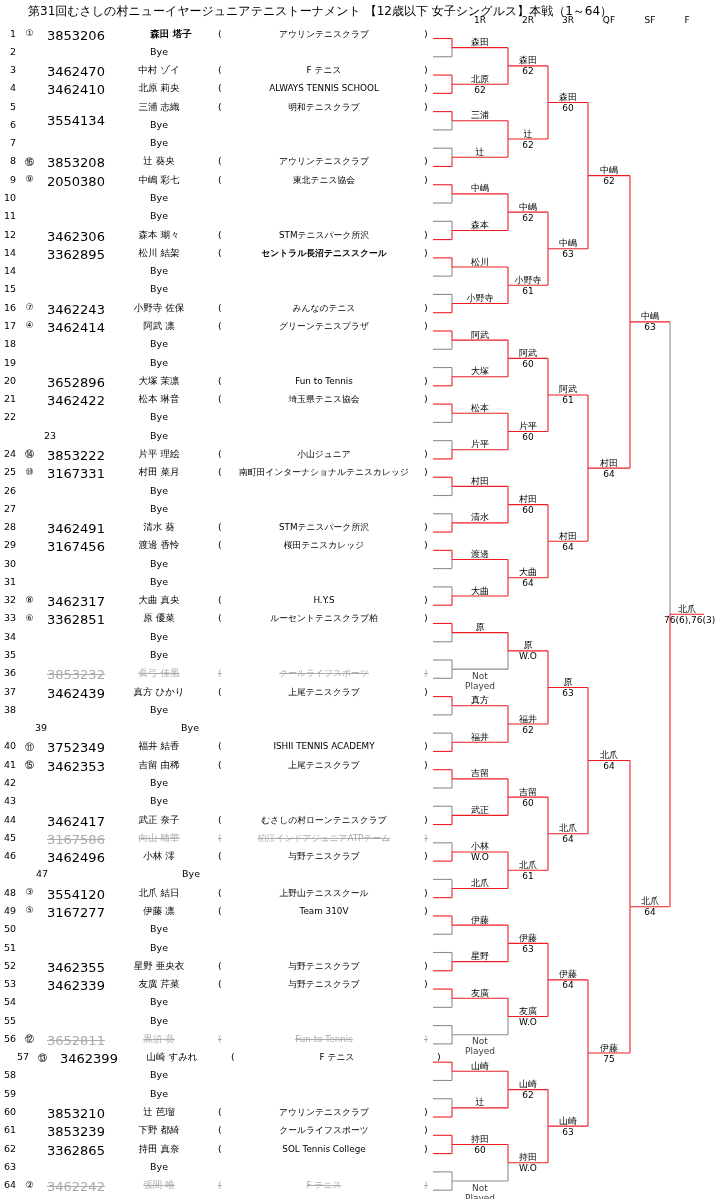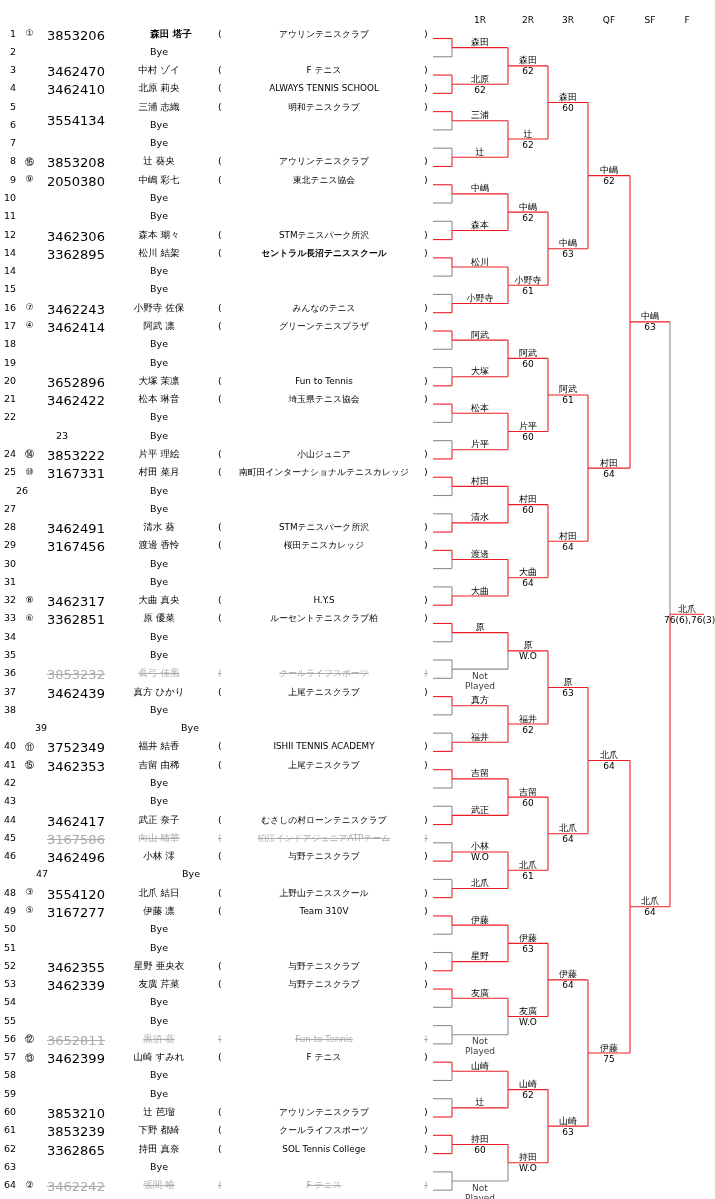--- a/index.html
+++ b/index.html
@@ -17,20 +17,21 @@
   .wd{color:#ababab;text-decoration:line-through;}
   .blname{font-size:9px;text-align:center;}
   .blscore{font-size:9px;text-align:center;white-space:normal;line-height:9.5px;}
   .np{font-size:9px;text-align:center;white-space:normal;line-height:10px;color:#3c3c3c;}
   svg{position:absolute;left:0;top:0;}
 </style>
 </head>
 <body>
 
 <div id="stage">
+  <div class="abs title" style="left:28px;top:3px;">第31回むさしの村ニューイヤージュニアテニストーナメント 【12歳以下 女子シングルス】本戦（1～64）</div>
   <div id="headers">
       <div class="abs rh" style="left: 468px; top: 15px; width: 24px;">1R</div>
       <div class="abs rh" style="left: 516px; top: 15px; width: 24px;">2R</div>
       <div class="abs rh" style="left: 556px; top: 15px; width: 24px;">3R</div>
       <div class="abs rh" style="left: 597px; top: 15px; width: 24px;">QF</div>
       <div class="abs rh" style="left: 638px; top: 15px; width: 24px;">SF</div>
       <div class="abs rh" style="left: 675px; top: 15px; width: 24px;">F</div>
     </div>
   <div id="entries">
       <div class="abs " style="left: 0px; top: 27.5px; width: 433px; height: 13px;">
@@ -168,21 +169,21 @@
         <div class="abs pname" style="left: 100px; top: 0px; width: 118px;">松本 琳音</div>
         <div class="abs paren" style="left: 218px; top: 0px;">(</div>
         <div class="abs club" style="left: 226px; top: 1px; width: 196px;">埼玉県テニス協会</div>
         <div class="abs paren" style="left: 424px; top: 0px;">)</div>
       </div>
       <div class="abs " style="left: 0px; top: 411.38px; width: 433px; height: 13px;">
         <div class="abs num" style="left: 0px; top: 0px; width: 16px;">22</div>
         <div class="abs pname" style="left: 100px; top: 0px; width: 118px;">Bye</div>
       </div>
       <div class="abs " style="left: 0px; top: 429.66px; width: 433px; height: 13px;">
-        <div class="abs num" style="left: 16px; top: 0px; width: 16px; padding-left: 36px;">23</div>
+        <div class="abs num" style="left: 4px; top: 0px; width: 16px; padding-left: 36px;">23</div>
         <div class="abs pname" style="left: 100px; top: 0px; width: 118px;">Bye</div>
       </div>
       <div class="abs " style="left: 0px; top: 447.94px; width: 433px; height: 13px;">
         <div class="abs num" style="left: 0px; top: 0px; width: 16px;">24</div>
         <div class="abs seed" style="left: 22px; top: 0.5px; width: 15px;">⑭</div>
         <div class="abs pid" style="left: 47px; top: 0px;">3853222</div>
         <div class="abs pname" style="left: 100px; top: 0px; width: 118px;">片平 理絵</div>
         <div class="abs paren" style="left: 218px; top: 0px;">(</div>
         <div class="abs club" style="left: 226px; top: 1px; width: 196px;">小山ジュニア</div>
         <div class="abs paren" style="left: 424px; top: 0px;">)</div>
@@ -190,21 +191,21 @@
       <div class="abs " style="left: 0px; top: 466.22px; width: 433px; height: 13px;">
         <div class="abs num" style="left: 0px; top: 0px; width: 16px;">25</div>
         <div class="abs seed" style="left: 22px; top: 0.5px; width: 15px;">⑩</div>
         <div class="abs pid" style="left: 47px; top: 0px;">3167331</div>
         <div class="abs pname" style="left: 100px; top: 0px; width: 118px;">村田 菜月</div>
         <div class="abs paren" style="left: 218px; top: 0px;">(</div>
         <div class="abs club" style="left: 226px; top: 1px; width: 196px;">南町田インターナショナルテニスカレッジ</div>
         <div class="abs paren" style="left: 424px; top: 0px;">)</div>
       </div>
       <div class="abs " style="left: 0px; top: 484.5px; width: 433px; height: 13px;">
-        <div class="abs num" style="left: 0px; top: 0px; width: 16px; padding-left: 12px;">26</div>
+        <div class="abs num" style="left: 0px; top: 0px; width: 16px;">26</div>
         <div class="abs pname" style="left: 100px; top: 0px; width: 118px;">Bye</div>
       </div>
       <div class="abs " style="left: 0px; top: 502.78px; width: 433px; height: 13px;">
         <div class="abs num" style="left: 0px; top: 0px; width: 16px;">27</div>
         <div class="abs pname" style="left: 100px; top: 0px; width: 118px;">Bye</div>
       </div>
       <div class="abs " style="left: 0px; top: 521.06px; width: 433px; height: 13px;">
         <div class="abs num" style="left: 0px; top: 0px; width: 16px;">28</div>
         <div class="abs pid" style="left: 47px; top: 0px;">3462491</div>
         <div class="abs pname" style="left: 100px; top: 0px; width: 118px;">清水 葵</div>
@@ -384,21 +385,21 @@
       </div>
       <div class="abs " style="left: 0px; top: 1032.9px; width: 433px; height: 13px;">
         <div class="abs num" style="left: 0px; top: 0px; width: 16px;">56</div>
         <div class="abs seed" style="left: 22px; top: 0.5px; width: 15px;">⑫</div>
         <div class="abs pid wd" style="left: 47px; top: 0px;">3652811</div>
         <div class="abs pname wd" style="left: 100px; top: 0px; width: 118px;">黒須 葵</div>
         <div class="abs paren wd" style="left: 218px; top: 0px;">(</div>
         <div class="abs club wd" style="left: 226px; top: 1px; width: 196px;">Fun to Tennis</div>
         <div class="abs paren wd" style="left: 424px; top: 0px;">)</div>
       </div>
-      <div class="abs " style="left: 0px; top: 1051.18px; width: 433px; height: 13px;">
+      <div class="abs " style="left: 13px; top: 1051.18px; width: 433px; height: 13px;">
         <div class="abs num" style="left: 0px; top: 0px; width: 16px;">57</div>
         <div class="abs seed" style="left: 22px; top: 0.5px; width: 15px;">⑬</div>
         <div class="abs pid" style="left: 47px; top: 0px;">3462399</div>
         <div class="abs pname" style="left: 100px; top: 0px; width: 118px;">山崎 すみれ</div>
         <div class="abs paren" style="left: 218px; top: 0px;">(</div>
         <div class="abs club" style="left: 226px; top: 1px; width: 196px;">F テニス</div>
         <div class="abs paren" style="left: 424px; top: 0px;">)</div>
       </div>
       <div class="abs " style="left: 0px; top: 1069.46px; width: 433px; height: 13px;">
         <div class="abs num" style="left: 0px; top: 0px; width: 16px;">58</div>

